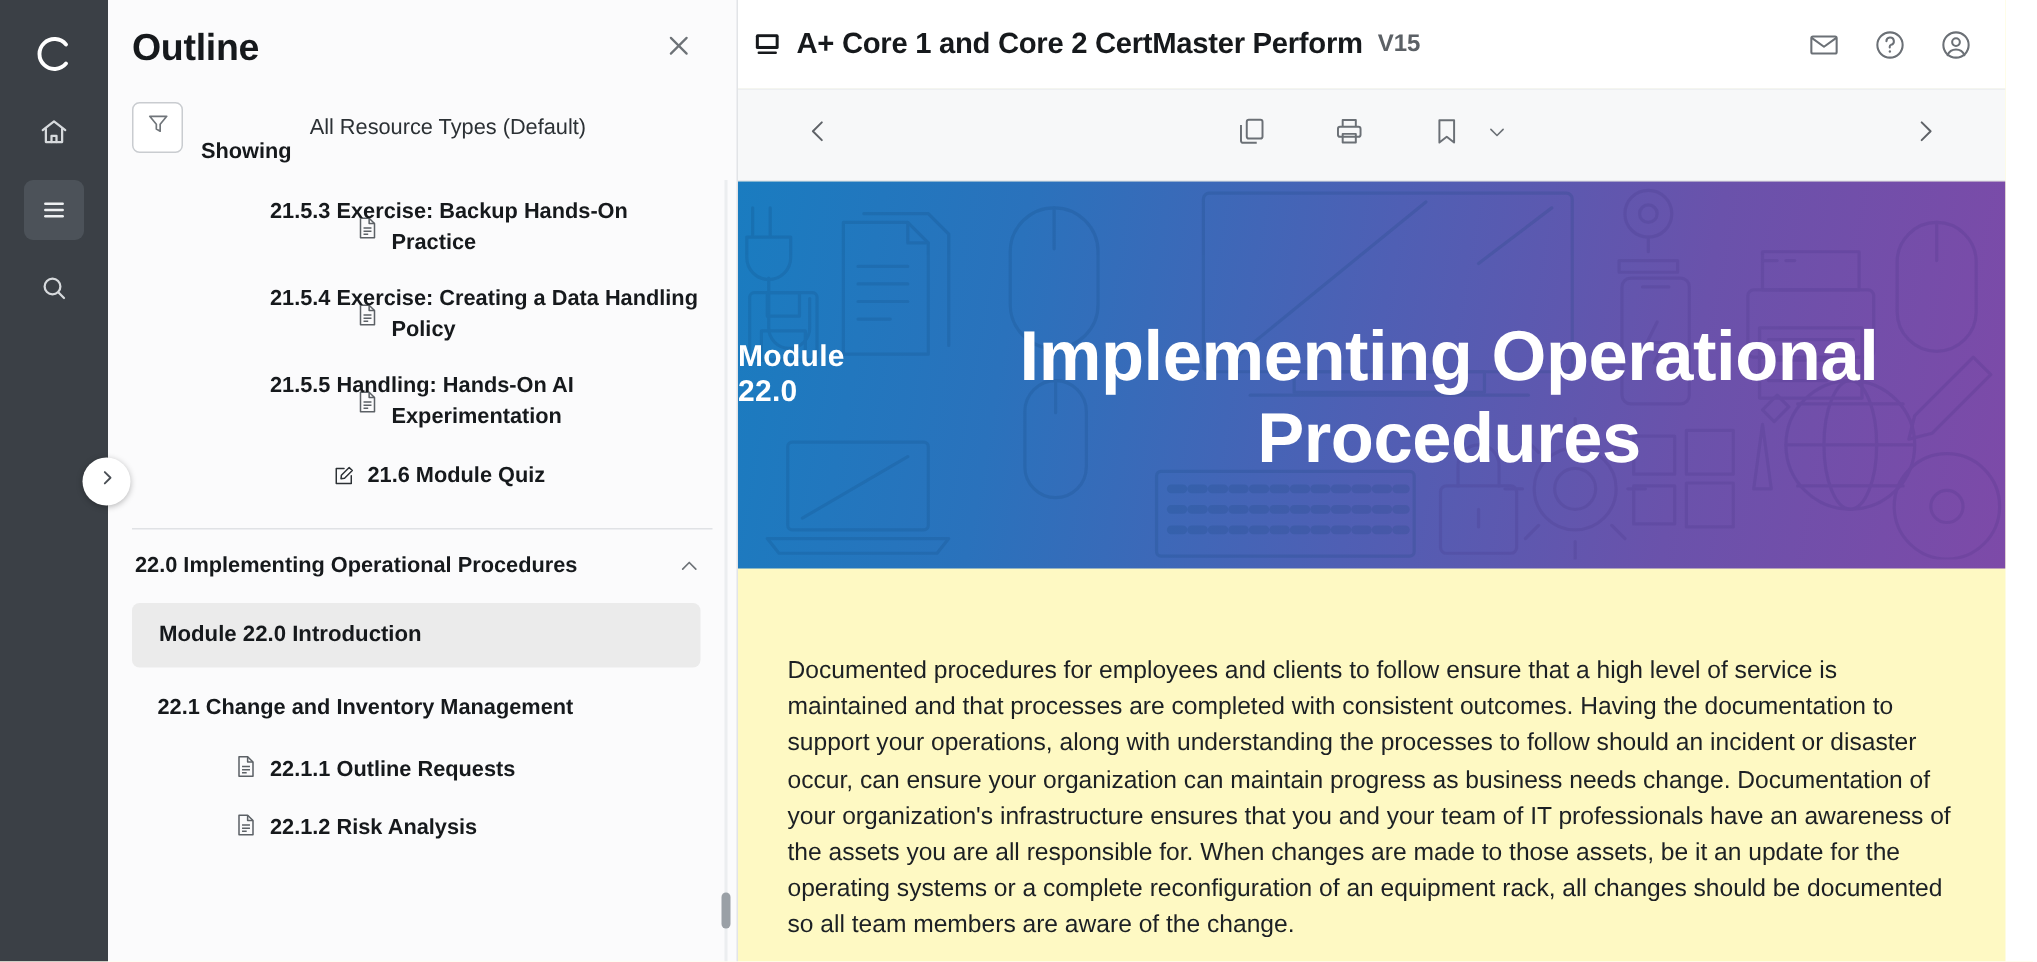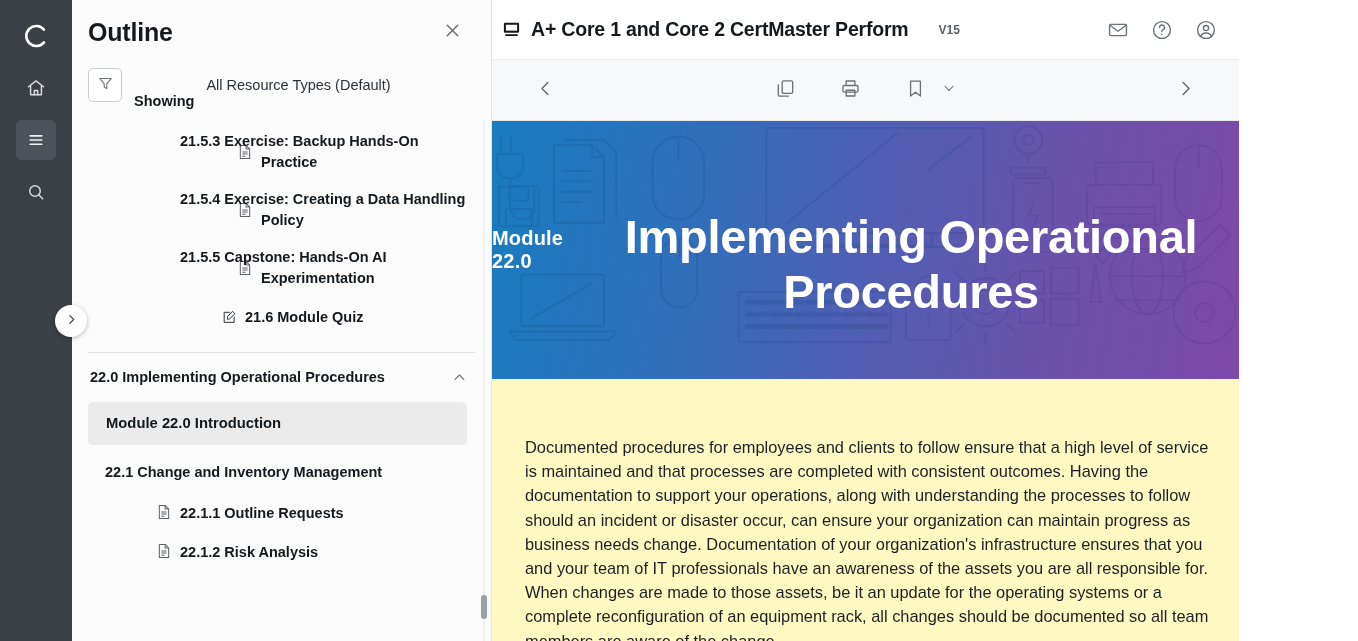--- a/index.html
+++ b/index.html
@@ -2,21 +2,21 @@
 <html><head>
 <meta charset="utf-8">
 <style>
   * { box-sizing: border-box; margin: 0; padding: 0; }
   html, body {
     width: 1358px; height: 641px;
     overflow: hidden;
     font-family: "Liberation Sans", sans-serif;
     background: #ffffff;
   }
-  .app { display: flex; width: 1239px; height: 641px; position: relative; }
+  .app { display: flex; width: 1337px; height: 641px; position: relative; }
 
   
   .rail {
     width: 72px; height: 641px;
     background: #3b4046;
     display: flex; flex-direction: column; align-items: center;
     flex: 0 0 72px;
     position: relative;
   }
   .rail-logo {
@@ -122,21 +122,21 @@
   .main { flex: 1 1 auto; height: 641px; display: flex; flex-direction: column; background: #fef9c3; overflow: hidden; }
 
   .main-head {
     height: 59px; flex: 0 0 59px;
     display: flex; align-items: center; justify-content: space-between;
     padding: 0 22px 0 10px; background: #fff;
   }
   .main-head-left { display: flex; align-items: center; gap: 10px; }
   .course-icon { color: #16191c; display: flex; }
   .course-title { font-size: 19.5px; font-weight: bold; color: #16191c; letter-spacing: -.2px; }
-  .course-ver { font-size: 12px; font-weight: bold; color: #5c6166; margin-left: 20px; }
+  .course-ver { font-size: 16px; font-weight: bold; color: #5c6166; margin-left: 0; }
   .main-head-right { display: flex; align-items: center; gap: 22px; color: #6b7076; }
   .head-ico { cursor: pointer; display: flex; }
 
   .toolbar {
     height: 62px; flex: 0 0 62px;
     background: #f7f8f9; border-top: 1px solid #edeff1; border-bottom: 1px solid #e8eaec;
     display: flex; align-items: center; position: relative;
     padding: 0 44px;
   }
   .tb-nav { color: #5f6368; cursor: pointer; display: flex; }
@@ -272,21 +272,21 @@
       </div>
 
       <div class="toc-item lvl3">
         <span class="ico">
           <svg width="14" height="16" viewBox="0 0 18 20" fill="none" stroke="#5c6166" stroke-width="1.3" stroke-linejoin="round">
             <path d="M3 1.6h7.4L15 6.2V18.4H3z"></path>
               <path d="M10.4 1.6V6.2H15"></path>
             <path d="M5.6 10h6.8M5.6 12.7h6.8M5.6 15.4h4"></path>
           </svg>
         </span>
-        <span class="toc-text">21.5.5 Capstone: Hands-On AI Experimentation</span>
+        <span class="toc-text">21.5.5 Handling: Hands-On AI Experimentation</span>
       </div>
 
 
       <div class="toc-item indent-quiz" style="padding-top:10px;padding-bottom:10px;">
         <span class="ico">
           <svg width="15" height="15" viewBox="0 0 20 20" fill="none" stroke="#2c3135" stroke-width="1.4" stroke-linecap="round" stroke-linejoin="round">
             <path d="M10.5 2.6H3.1v14.3h14.3v-7.4"></path>
             <path d="M15.4 1.6 18.4 4.6l-7.4 7.4-3.4.4.4-3.4z"></path>
           </svg>
         </span>

